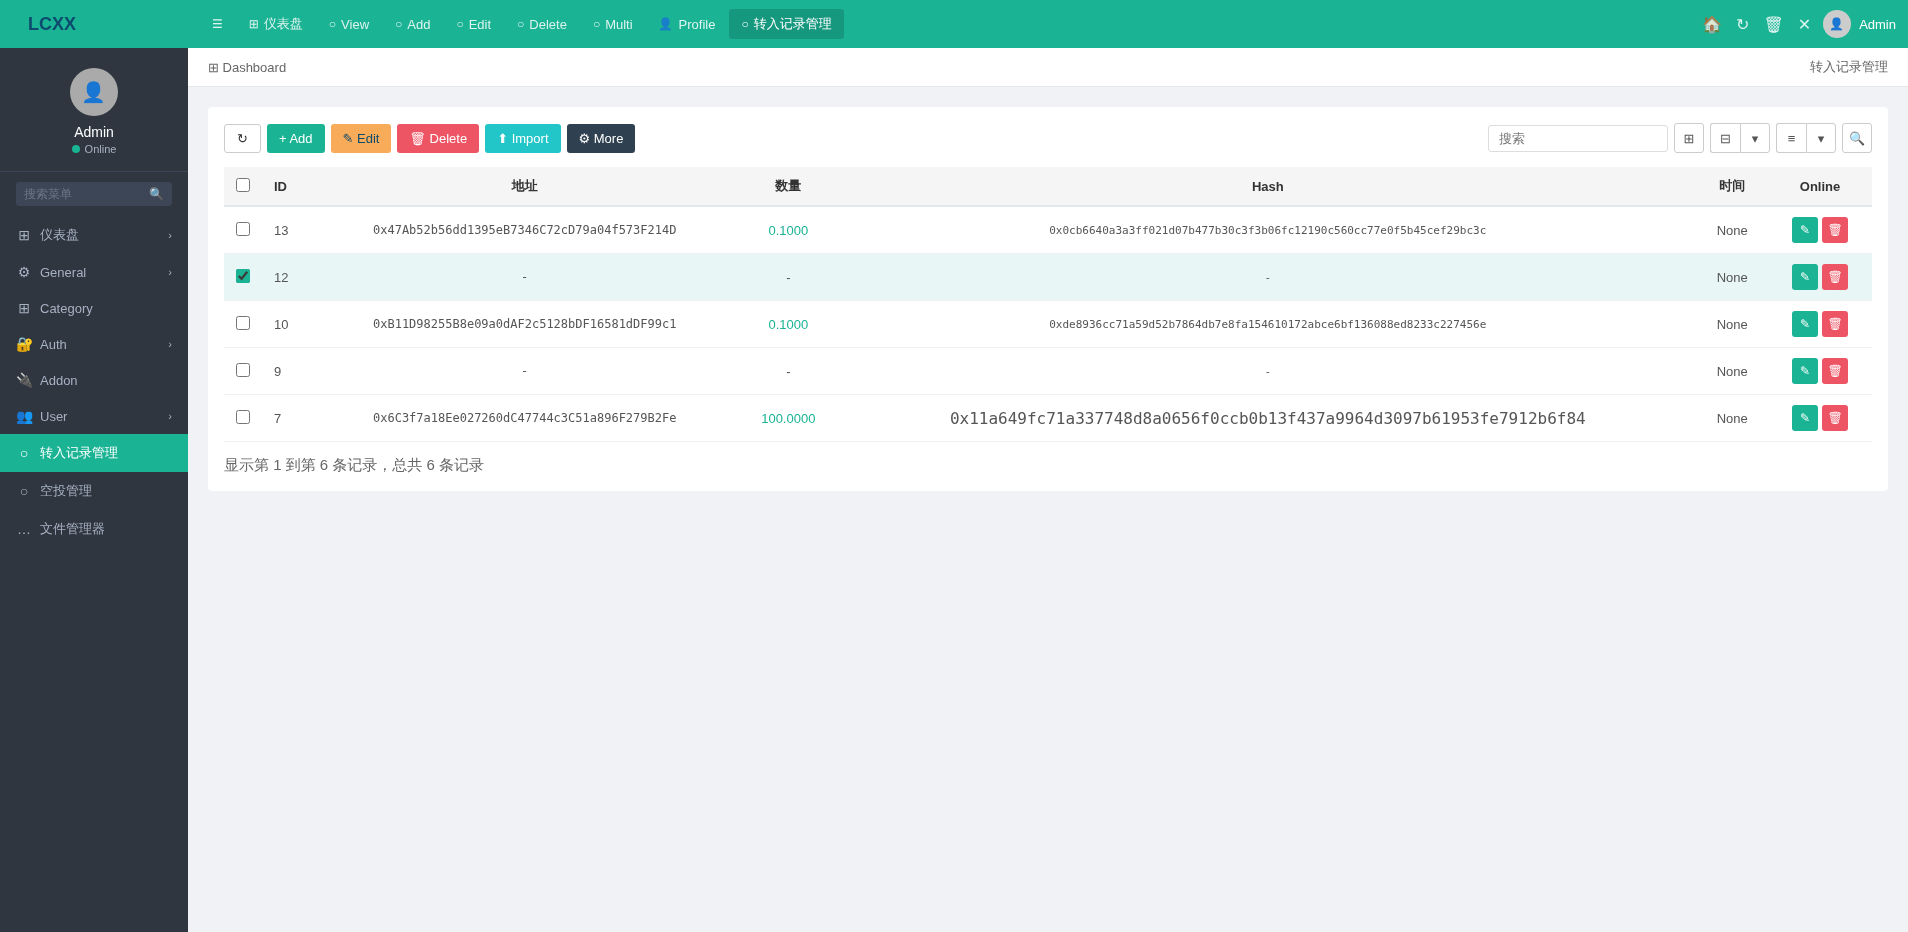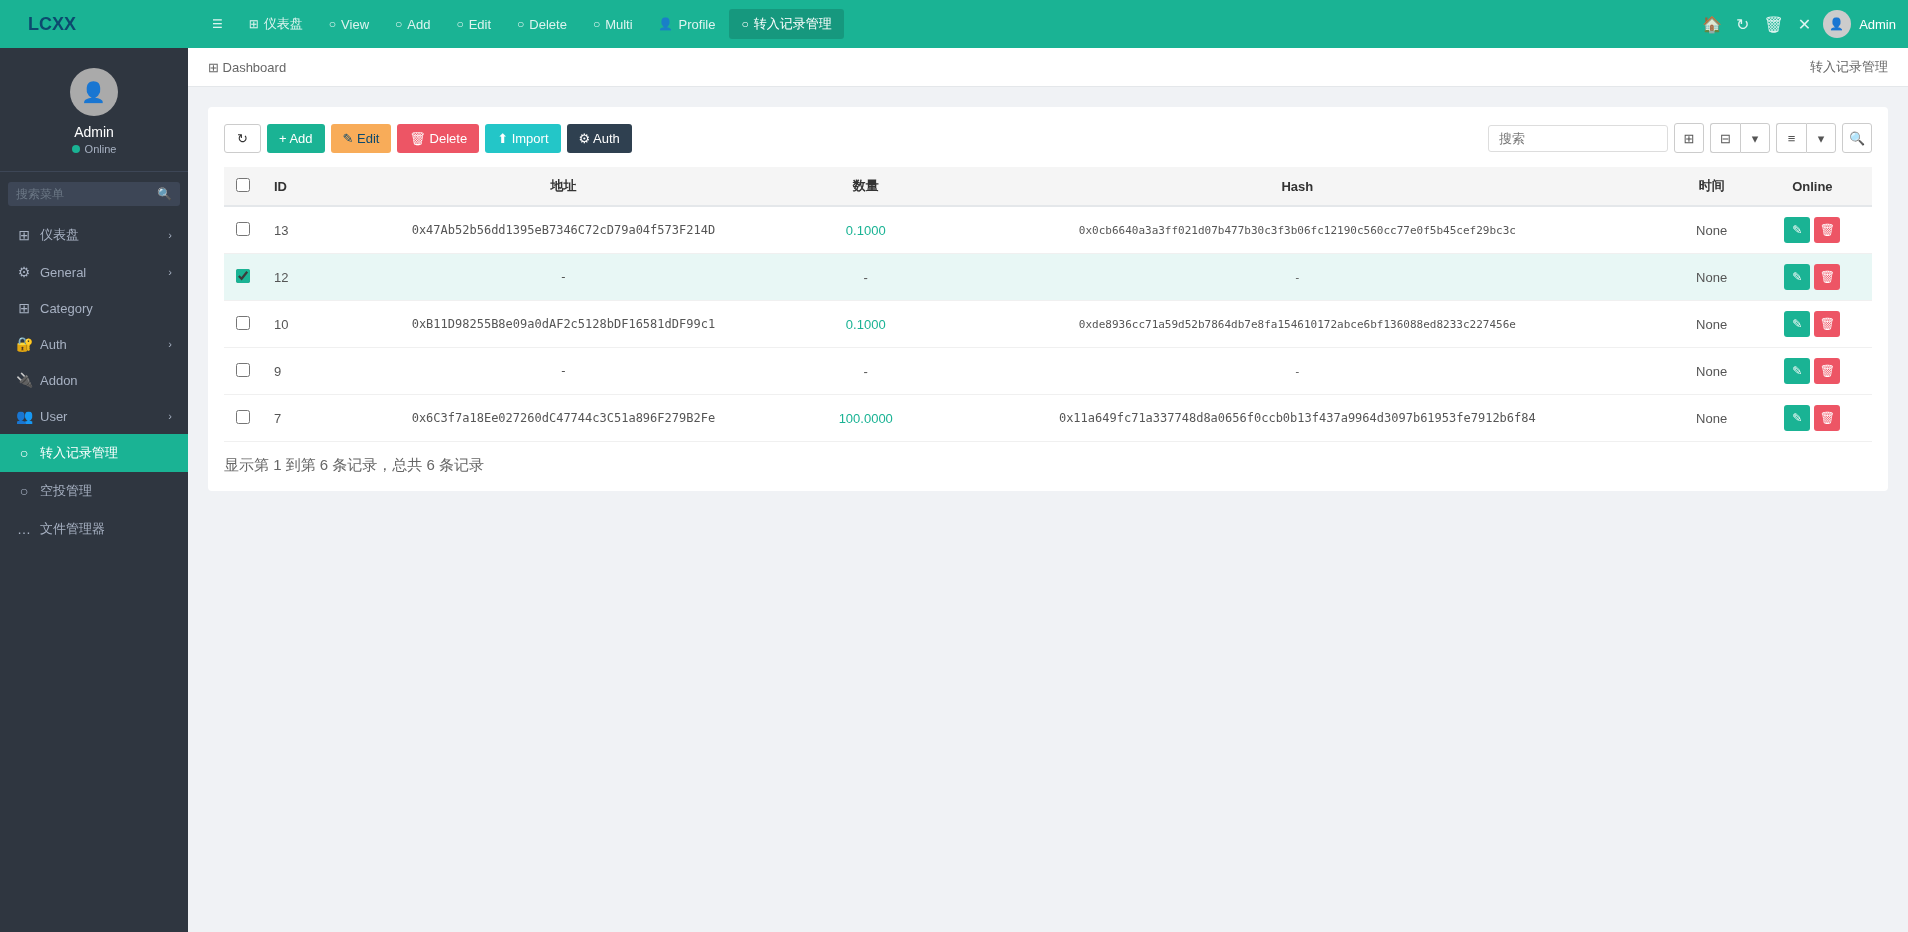--- a/index.html
+++ b/index.html
@@ -21,21 +21,21 @@
     
     .main-layout { display: flex; flex: 1; overflow: hidden; }
 
     
     .sidebar { width: 188px; background: #2f3640; color: #a7b1c2; display: flex; flex-direction: column; overflow-y: auto; flex-shrink: 0; }
     .sidebar-user { display: flex; flex-direction: column; align-items: center; padding: 20px 0 16px; border-bottom: 1px solid #3d4656; }
     .sidebar-avatar { width: 48px; height: 48px; border-radius: 50%; background: #aaa; display: flex; align-items: center; justify-content: center; color: #555; font-size: 20px; margin-bottom: 8px; }
     .sidebar-username { color: #fff; font-size: 14px; font-weight: 500; }
     .sidebar-status { display: flex; align-items: center; gap: 5px; font-size: 11px; color: #a7b1c2; margin-top: 3px; }
     .sidebar-status-dot { width: 8px; height: 8px; border-radius: 50%; background: #1ab394; }
-    .sidebar-search { padding: 10px 8px; }
+    .sidebar-search { padding: 10px 16px; }
     .sidebar-search input { width: 100%; background: #3d4656; border: none; border-radius: 3px; padding: 5px 28px 5px 8px; color: #a7b1c2; font-size: 12px; outline: none; }
     .sidebar-search input::placeholder { color: #6b7785; }
     .sidebar-search-wrap { position: relative; }
     .sidebar-search-icon { position: absolute; right: 8px; top: 50%; transform: translateY(-50%); color: #6b7785; font-size: 12px; }
     .sidebar-nav { flex: 1; }
     .sidebar-nav-item { display: flex; align-items: center; justify-content: space-between; padding: 10px 16px; cursor: pointer; font-size: 13px; color: #a7b1c2; }
     .sidebar-nav-item.active { background: #1ab394; color: #fff; }
     .sidebar-nav-item .item-left { display: flex; align-items: center; gap: 8px; }
     .sidebar-nav-item .item-icon { font-size: 14px; width: 16px; text-align: center; }
     .sidebar-nav-item .chevron { font-size: 11px; }
@@ -232,21 +232,21 @@
     <div class="content-body">
       <div class="content-card">
 
         <div class="toolbar">
           <div class="toolbar-left">
             <button class="btn btn-default">↻</button>
             <button class="btn btn-primary">+ Add</button>
             <button class="btn btn-warning">✎ Edit</button>
             <button class="btn btn-danger">🗑 Delete</button>
             <button class="btn btn-info">⬆ Import</button>
-            <button class="btn btn-dark">⚙ Auth</button>
+            <button class="btn btn-dark">⚙ More</button>
           </div>
           <div class="toolbar-right">
             <input type="text" class="search-input" placeholder="搜索" style="">
             <div class="icon-btn">⊞</div>
             <div class="icon-btn-group">
               <div class="icon-btn">⊟</div>
               <div class="icon-btn">▾</div>
             </div>
             <div class="icon-btn-group">
               <div class="icon-btn">≡</div>
@@ -335,21 +335,21 @@
         </div>
       </td>
     </tr>
               <tr>
       <td class="cb-cell">
         <input type="checkbox" style="accent-color: rgb(26, 179, 148);">
       </td>
       <td>7</td>
       <td class="mono text-center">0x6C3f7a18Ee027260dC47744c3C51a896F279B2Fe</td>
       <td class="text-center" style="color:#1ab394">100.0000</td>
-      <td class="mono text-center" style="font-size:12px;">0x11a649fc71a337748d8a0656f0ccb0b13f437a9964d3097b61953fe7912b6f84</td>
+      <td class="mono text-center" style="font-size:16px;">0x11a649fc71a337748d8a0656f0ccb0b13f437a9964d3097b61953fe7912b6f84</td>
       <td class="text-center">None</td>
       <td>
         <div class="op-btns" style="justify-content:center;">
           <button class="op-btn op-btn-edit">✎</button>
           <button class="op-btn op-btn-delete">🗑</button>
         </div>
       </td>
     </tr>
             </tbody>
         </table>

